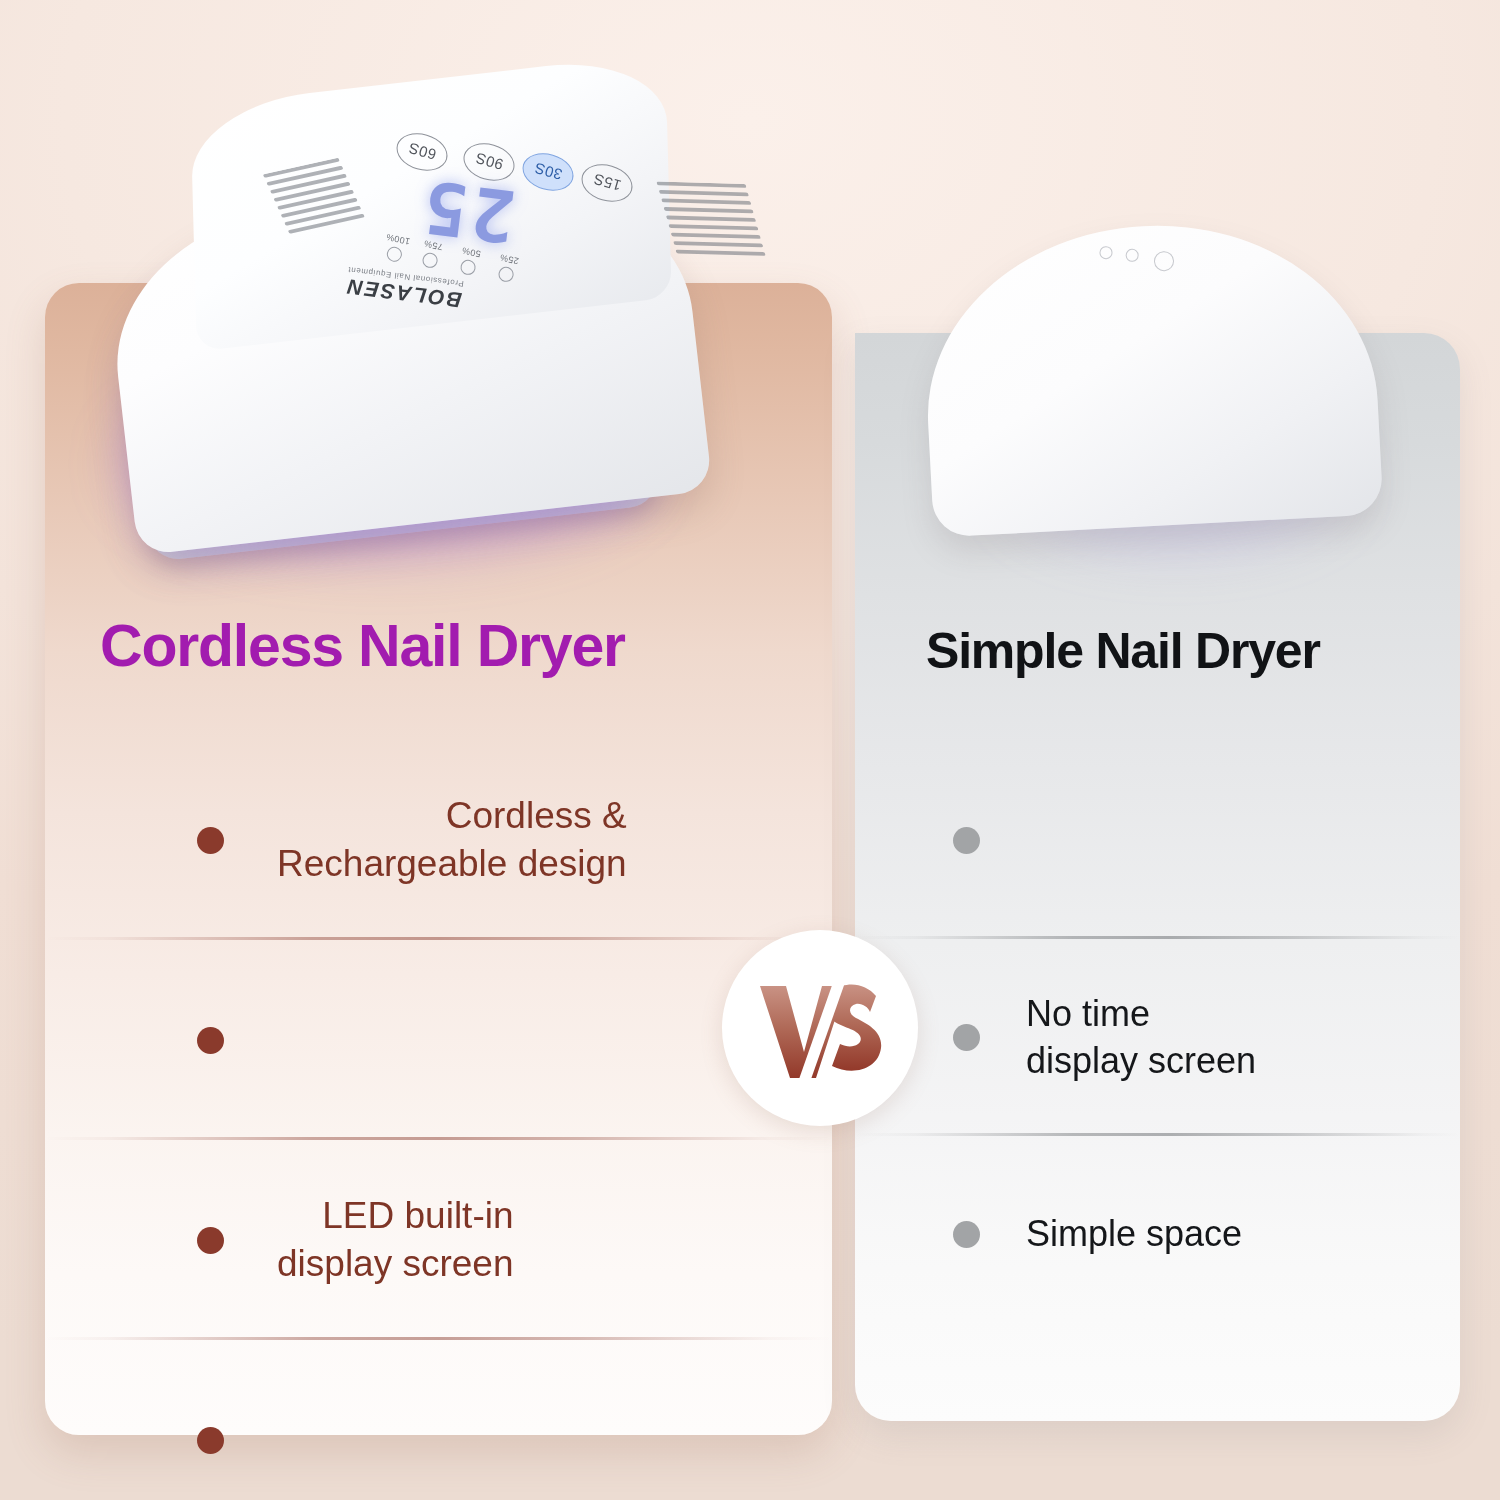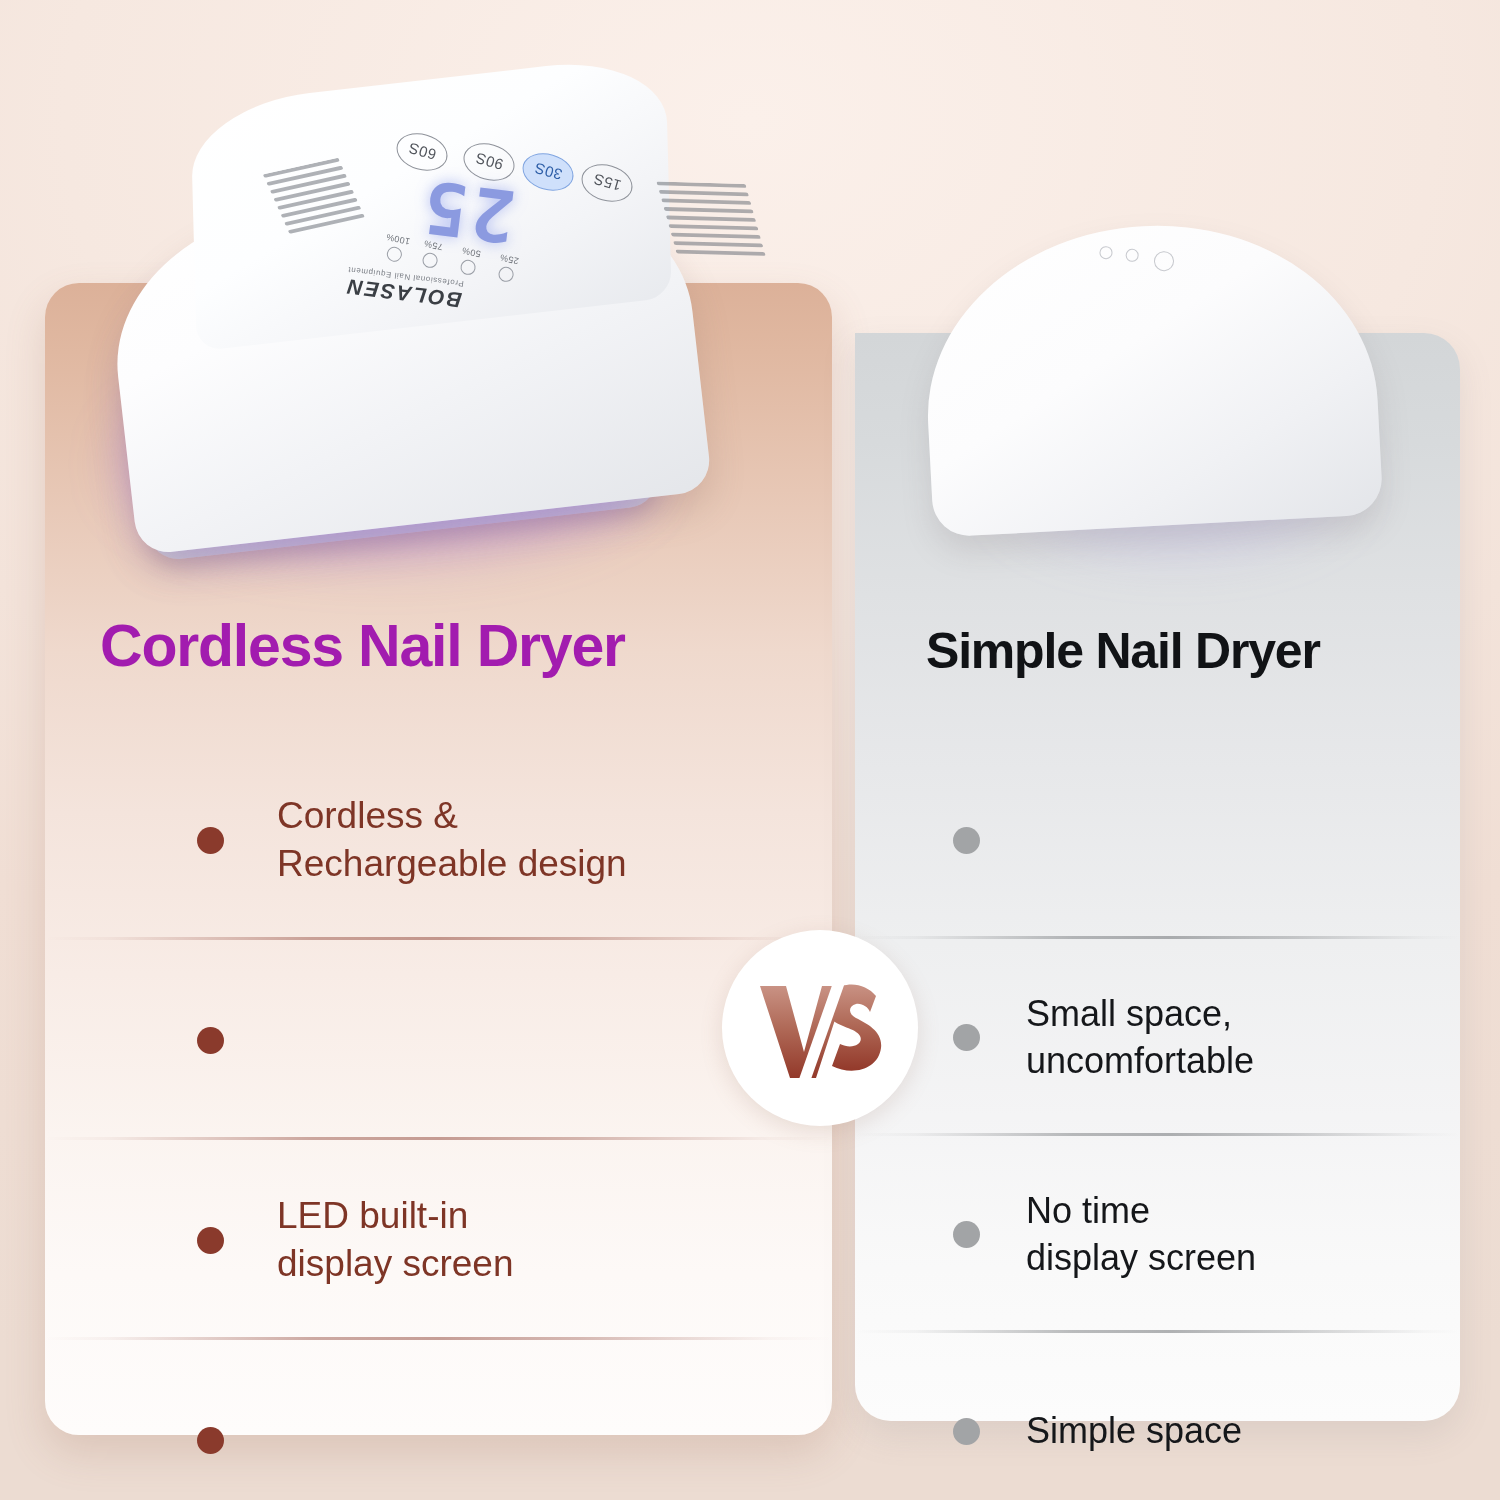--- a/index.html
+++ b/index.html
@@ -43,21 +43,21 @@
 
   .row{ position:relative; display:flex; align-items:center; }
   #left-rows .row{ height:200px; }
   #right-rows .row{ height:197px; }
 
   .dot{ flex:0 0 auto; border-radius:50%; }
   #left-rows .dot{ width:27px; height:27px; margin-left:152px; background:#8a3a2c; }
   #right-rows .dot{ width:27px; height:27px; margin-left:98px; background:#a2a4a6; }
 
   .btext{ white-space:pre-line; }
-  #left-rows .btext{ margin-left:53px; font-size:37px; line-height:1.30; color:#7e3526; }
+  #left-rows .btext{ margin-left:53px; font-size:37px; line-height:1.30; color:#7e3526;text-align:right; }
   #right-rows .btext{ margin-left:46px; font-size:36px; line-height:1.28; color:#15171a; }
 
   .divider{ position:absolute; left:0; width:100%; height:3px; bottom:0; }
   #left-rows .divider{
     background:linear-gradient(90deg, rgba(138,58,44,0) 0%, rgba(138,58,44,.05) 8%,
       rgba(138,58,44,.42) 34%, rgba(138,58,44,.48) 50%, rgba(138,58,44,.34) 68%,
       rgba(138,58,44,.04) 92%, rgba(138,58,44,0) 100%);
   }
   #right-rows .divider{
     background:linear-gradient(90deg, rgba(80,84,88,0) 0%, rgba(80,84,88,.05) 10%,
@@ -335,26 +335,20 @@
   </div>
 </div>
 
 <div class="rows" id="right-rows">
   <div class="row">
     <span class="dot"></span>
     <span class="divider"></span>
   </div>
   <div class="row">
     <span class="dot"></span>
-    <span class="btext">Small space,
-uncomfortable</span>
-    <span class="divider"></span>
-  </div>
-  <div class="row">
-    <span class="dot"></span>
     <span class="btext">No time
 display screen</span>
     <span class="divider"></span>
   </div>
   <div class="row">
     <span class="dot"></span>
     <span class="btext">Simple space</span>
 
   </div>
 </div>

